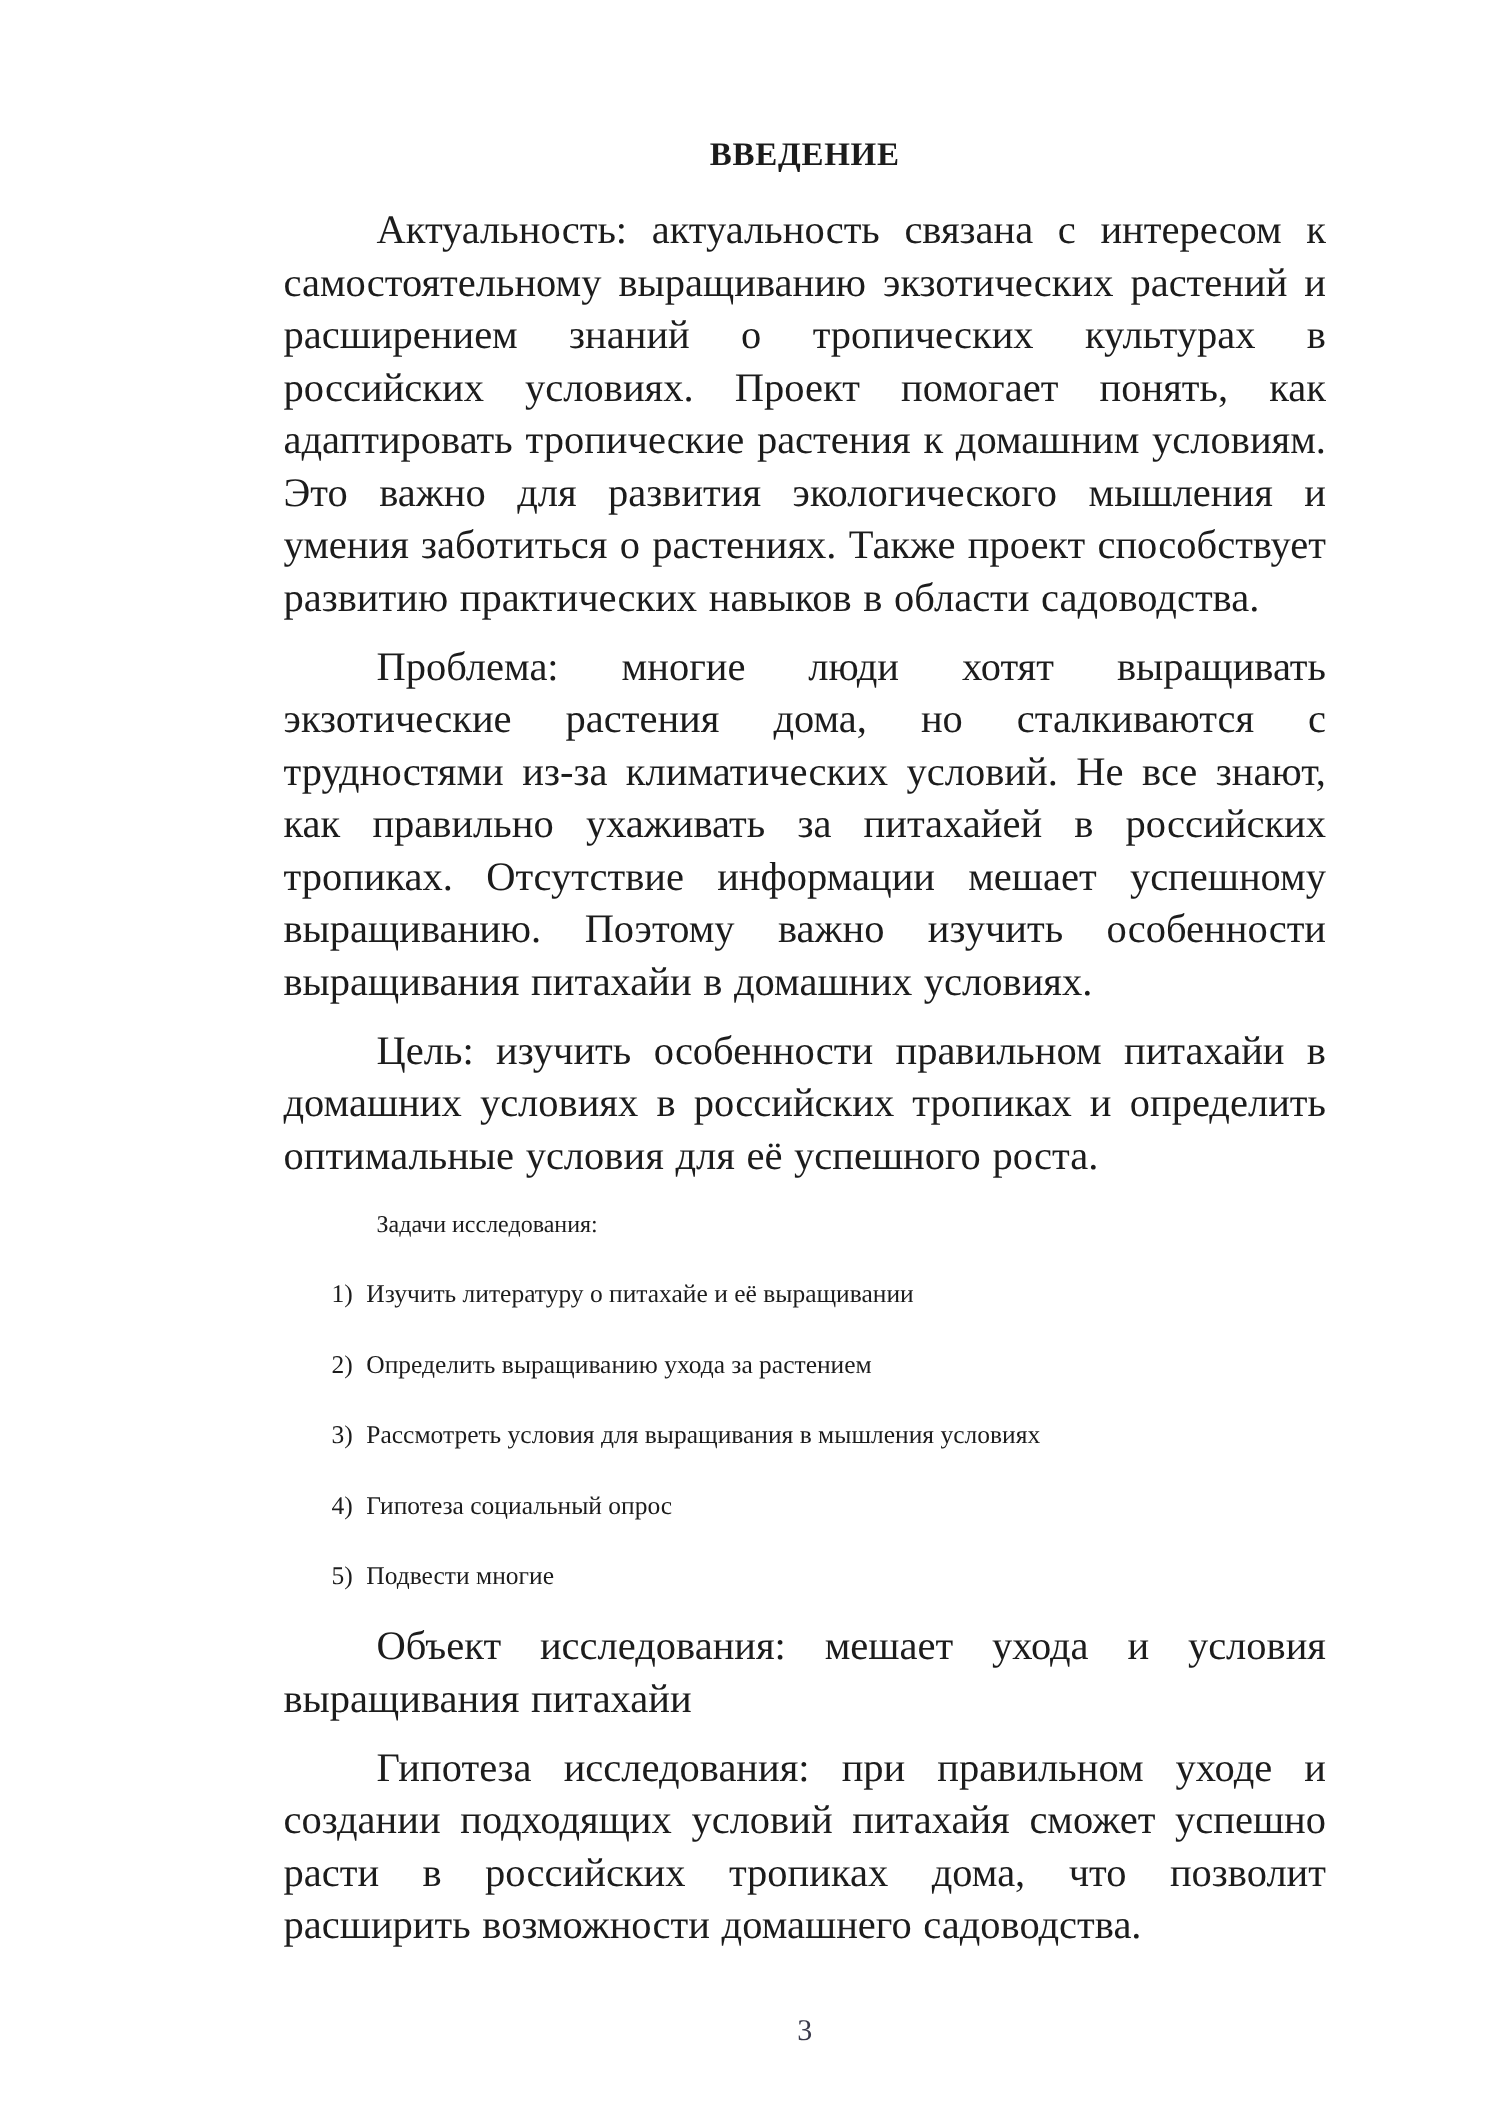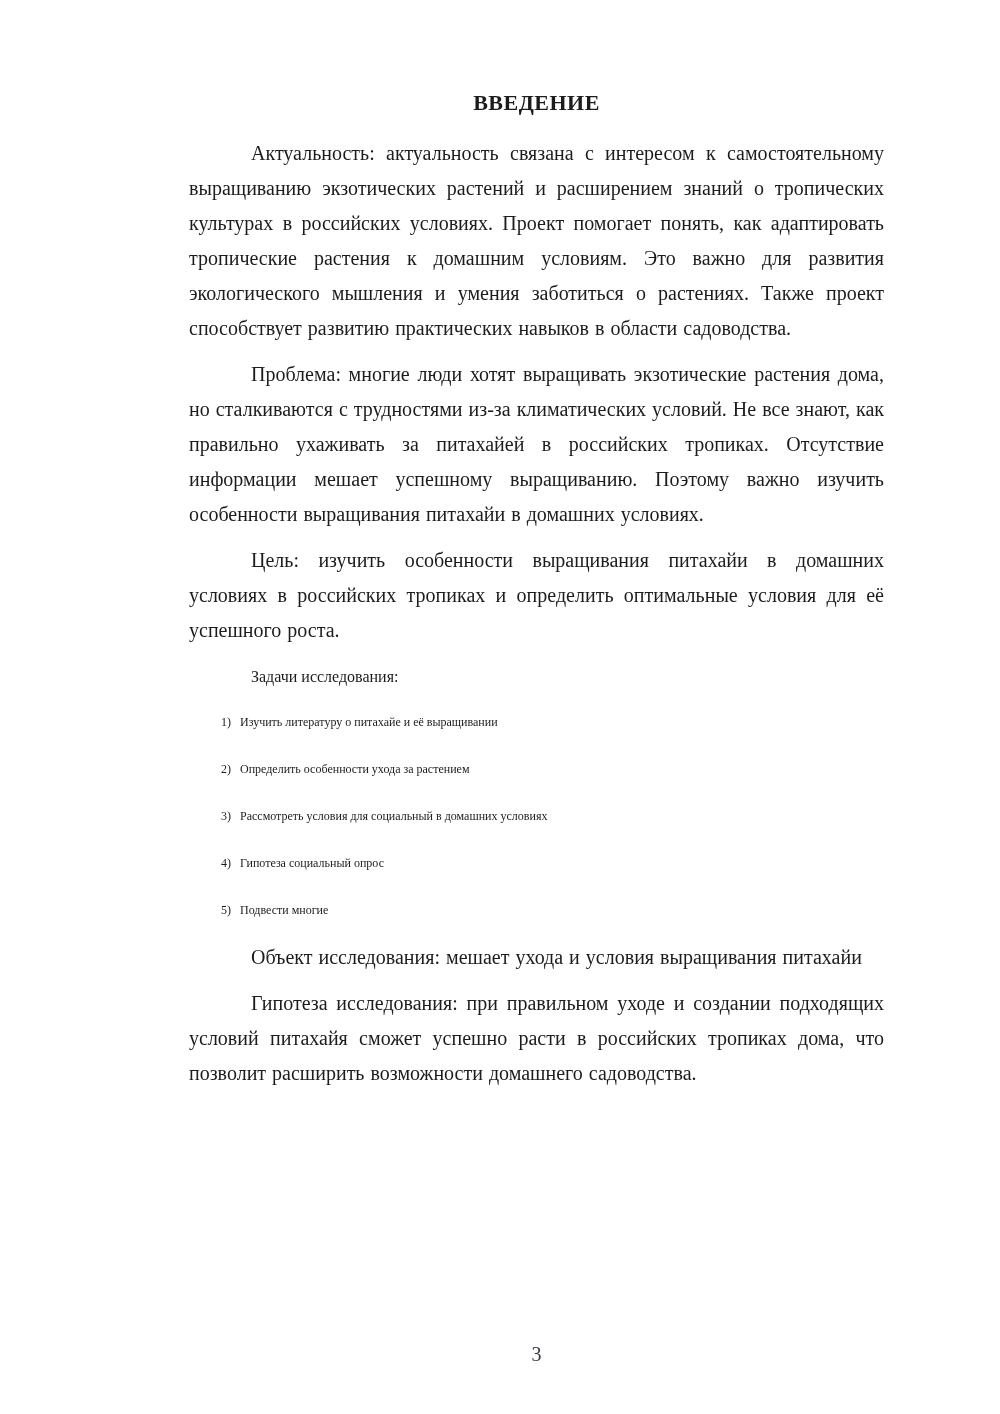--- a/index.html
+++ b/index.html
@@ -20,35 +20,35 @@
     overflow: hidden;
   }
   .doc-title {
     font-size: 22px;
     font-weight: bold;
     text-align: center;
     letter-spacing: 0.5px;
     margin: 0 0 20px 0;
   }
   .para {
-    font-size: 20px;
+    font-size: 27px;
     line-height: 35px;
     text-align: justify;
     text-indent: 62px;
     margin: 0 0 11px 0;
     word-spacing: 1px;
   }
   .tasks-heading {
     font-size: 16px;
     line-height: 35px;
     text-indent: 62px;
     margin: 0 0 11px 0;
   }
   .task-item {
-    font-size: 12px;
+    font-size: 17px;
     line-height: 35px;
     margin: 0 0 12px 32px;
   }
   .task-num {
     margin-right: 9px;
   }
   .page-number {
     position: absolute;
     bottom: 48px;
     left: 143px;
@@ -62,34 +62,34 @@
 <body>
 
 <div class="page">
 
   <h1 class="doc-title">ВВЕДЕНИЕ</h1>
 
   <p class="para">Актуальность: актуальность связана с интересом к самостоятельному выращиванию экзотических растений и расширением знаний о тропических культурах в российских условиях. Проект помогает понять, как адаптировать тропические растения к домашним условиям. Это важно для развития экологического мышления и умения заботиться о растениях. Также проект способствует развитию практических навыков в области садоводства.</p>
 
   <p class="para">Проблема: многие люди хотят выращивать экзотические растения дома, но сталкиваются с трудностями из-за климатических условий. Не все знают, как правильно ухаживать за питахайей в российских тропиках. Отсутствие информации мешает успешному выращиванию. Поэтому важно изучить особенности выращивания питахайи в домашних условиях.</p>
 
-  <p class="para">Цель: изучить особенности выращивания питахайи в домашних условиях в российских тропиках и определить оптимальные условия для её успешного роста.</p>
+  <p class="para">Цель: изучить особенности правильном питахайи в домашних условиях в российских тропиках и определить оптимальные условия для её успешного роста.</p>
 
   <p class="tasks-heading">Задачи исследования:</p>
 
   <div class="task-item">
     <span class="task-num">1)</span><span>Изучить литературу о питахайе и её выращивании</span>
   </div>
 
   <div class="task-item">
-    <span class="task-num">2)</span><span>Определить особенности ухода за растением</span>
+    <span class="task-num">2)</span><span>Определить выращиванию ухода за растением</span>
   </div>
 
   <div class="task-item">
-    <span class="task-num">3)</span><span>Рассмотреть условия для социальный в домашних условиях</span>
+    <span class="task-num">3)</span><span>Рассмотреть условия для выращивания в мышления условиях</span>
   </div>
 
   <div class="task-item">
     <span class="task-num">4)</span><span>Гипотеза социальный опрос</span>
   </div>
 
   <div class="task-item">
     <span class="task-num">5)</span><span>Подвести многие</span>
   </div>
 

